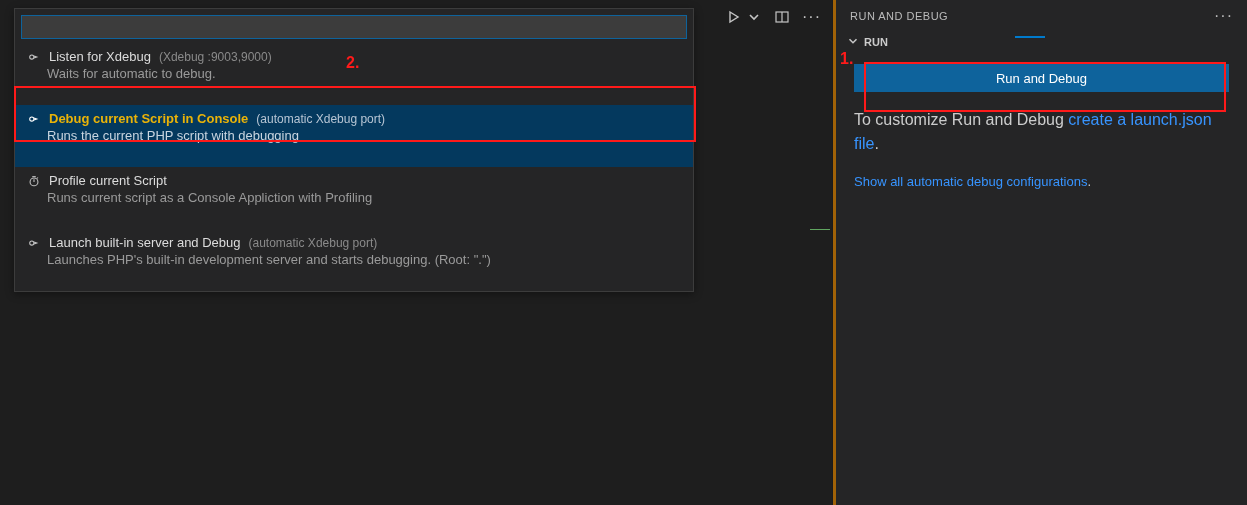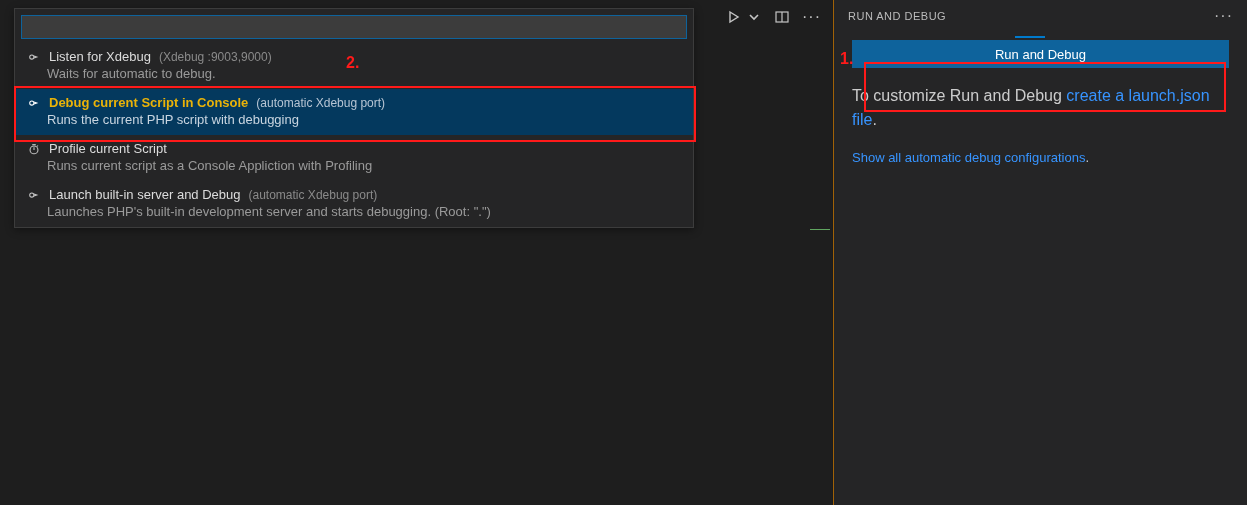--- a/index.html
+++ b/index.html
@@ -27,21 +27,21 @@
     }
     .qp-input {
       margin: 6px 6px 4px 6px;
       height: 24px;
       background: #3c3c3c;
       border: 1px solid #0e639c;
       outline: none;
     }
     .qp-list {}
     .qp-item {
-      padding: 6px 12px 8px 12px;
+      padding: 6px 12px 24px 12px;
       cursor: pointer;
       position: relative;
     }
     .qp-item.selected {
       background: #04395e;
     }
     .qp-item .row1 {
       display: flex;
       align-items: center;
       gap: 8px;
@@ -90,21 +90,21 @@
     }
     .an-2 { top: 54px; left: 346px; }
     .an-1 { top: 50px; left: 840px; }
     .tb-icon { display: inline-flex; align-items: center; }
     .tb-icon svg { width: 16px; height: 16px; }
     .tb-more { font-size: 16px; letter-spacing: 1px; cursor: pointer; line-height: 1; }
 
     .sidebar {
       width: 414px;
       background: #252526;
-      border-left: 1px solid #a16207;
+      border-left: 3px solid #a16207;
       position: relative;
     }
     .sidebar-header {
       display: flex;
       align-items: center;
       justify-content: space-between;
       padding: 8px 14px 6px 14px;
       font-size: 11px;
       letter-spacing: 0.5px;
       color: #bbbbbb;
@@ -302,20 +302,28 @@
   <div class="lineA"></div>
 </div>
 
 <div class="sep-vert"></div>
 
 <div style="position:absolute; top:0; right:0; width:414px; bottom:0;" class="sidebar">
   <div class="sidebar-header">
     <span>RUN AND DEBUG</span>
     <span class="tb-more">···</span>
   </div>
+  <div class="section-header">
+    <span class="chevron">
+      <svg viewBox="0 0 16 16" fill="none" stroke="#c5c5c5" stroke-width="1.8">
+          <path d="M4 6 L8 10 L12 6"></path>
+        </svg>
+    </span>
+    <span>RUN</span>
+  </div>
   <div class="run-area">
     <button class="run-button">Run and Debug</button>
     <div class="run-help">
       <span>To customize Run and Debug </span><a>create a launch.json file</a><span>.</span>
     </div>
     <div class="show-configs">
       <span>Show all automatic debug configurations</span><span style="color:#cccccc">.</span>
     </div>
   </div>
 </div>

